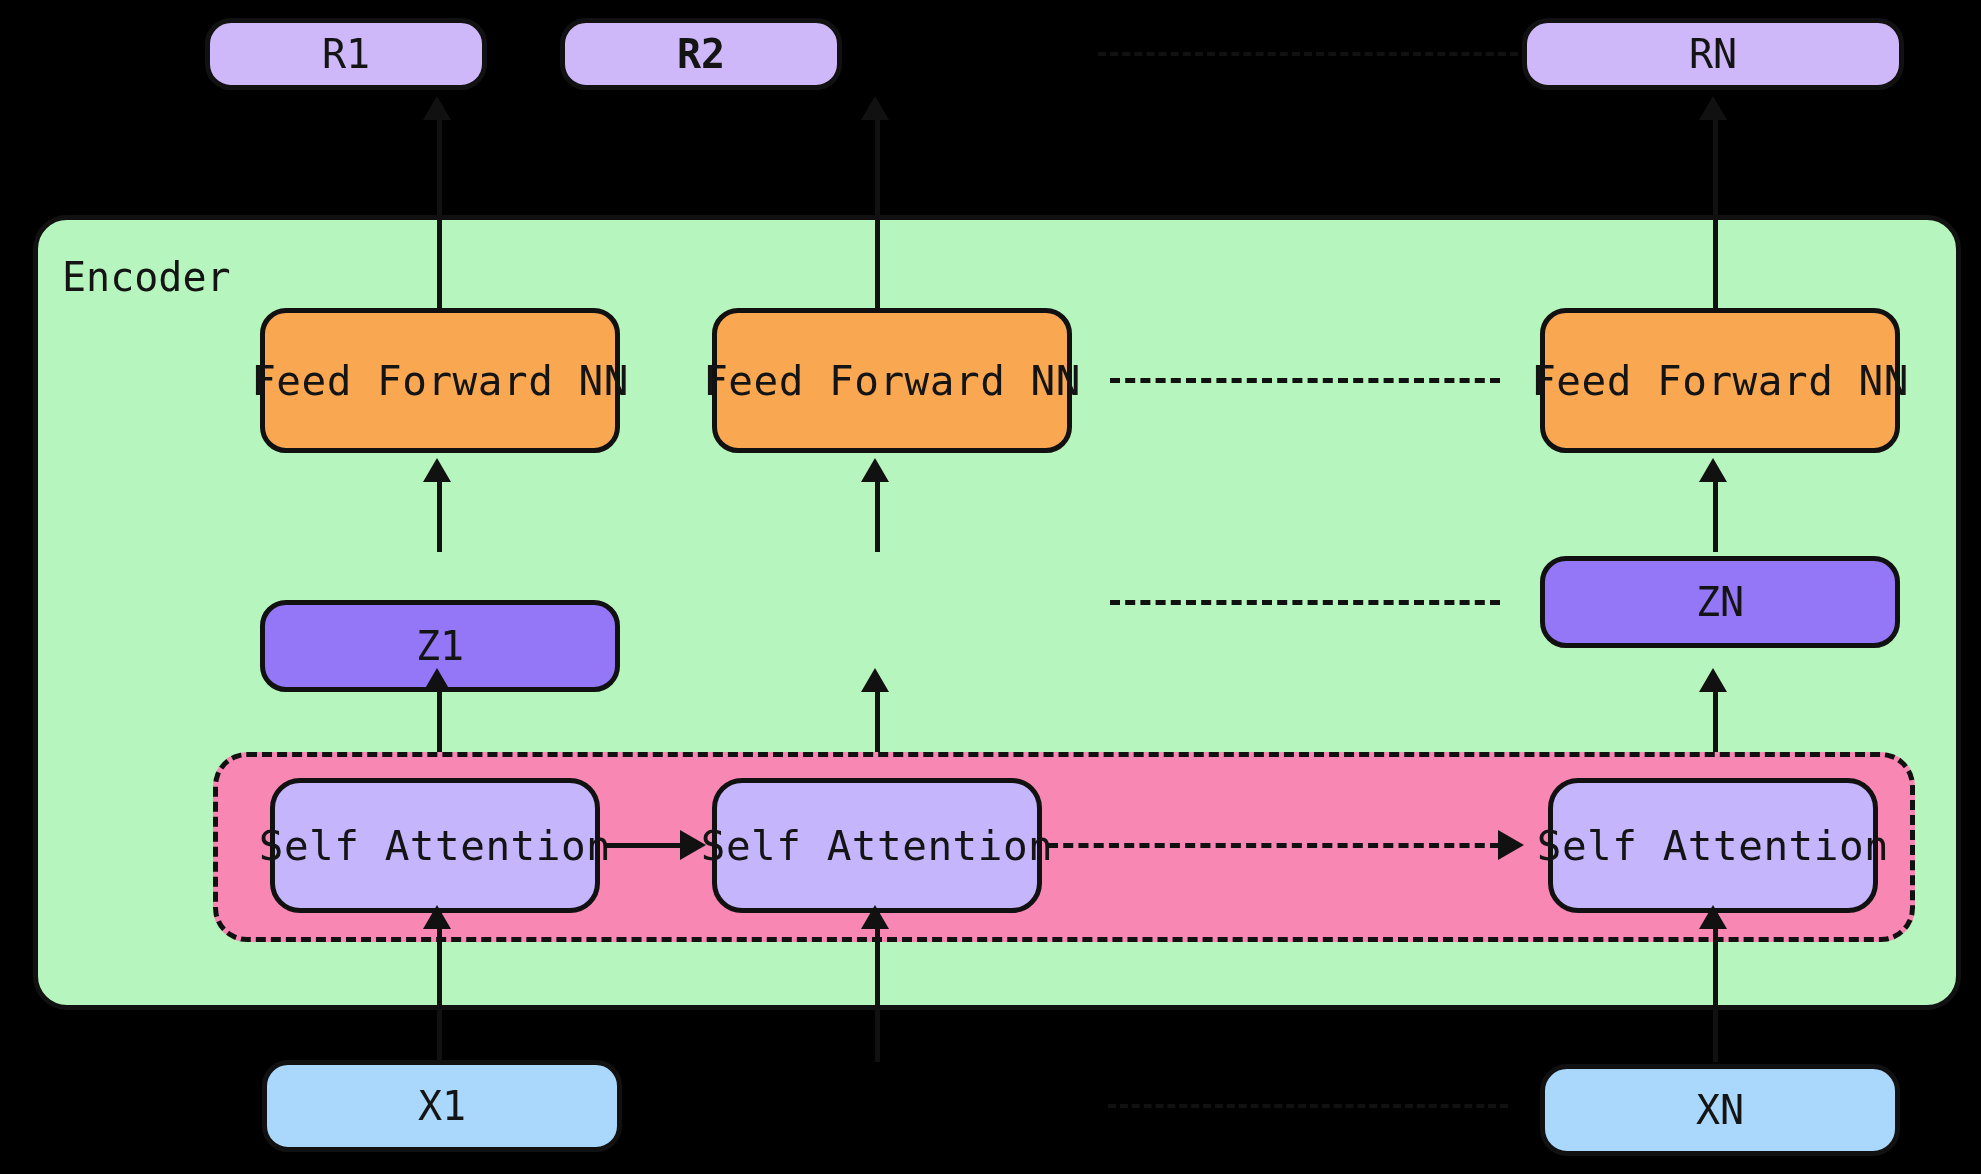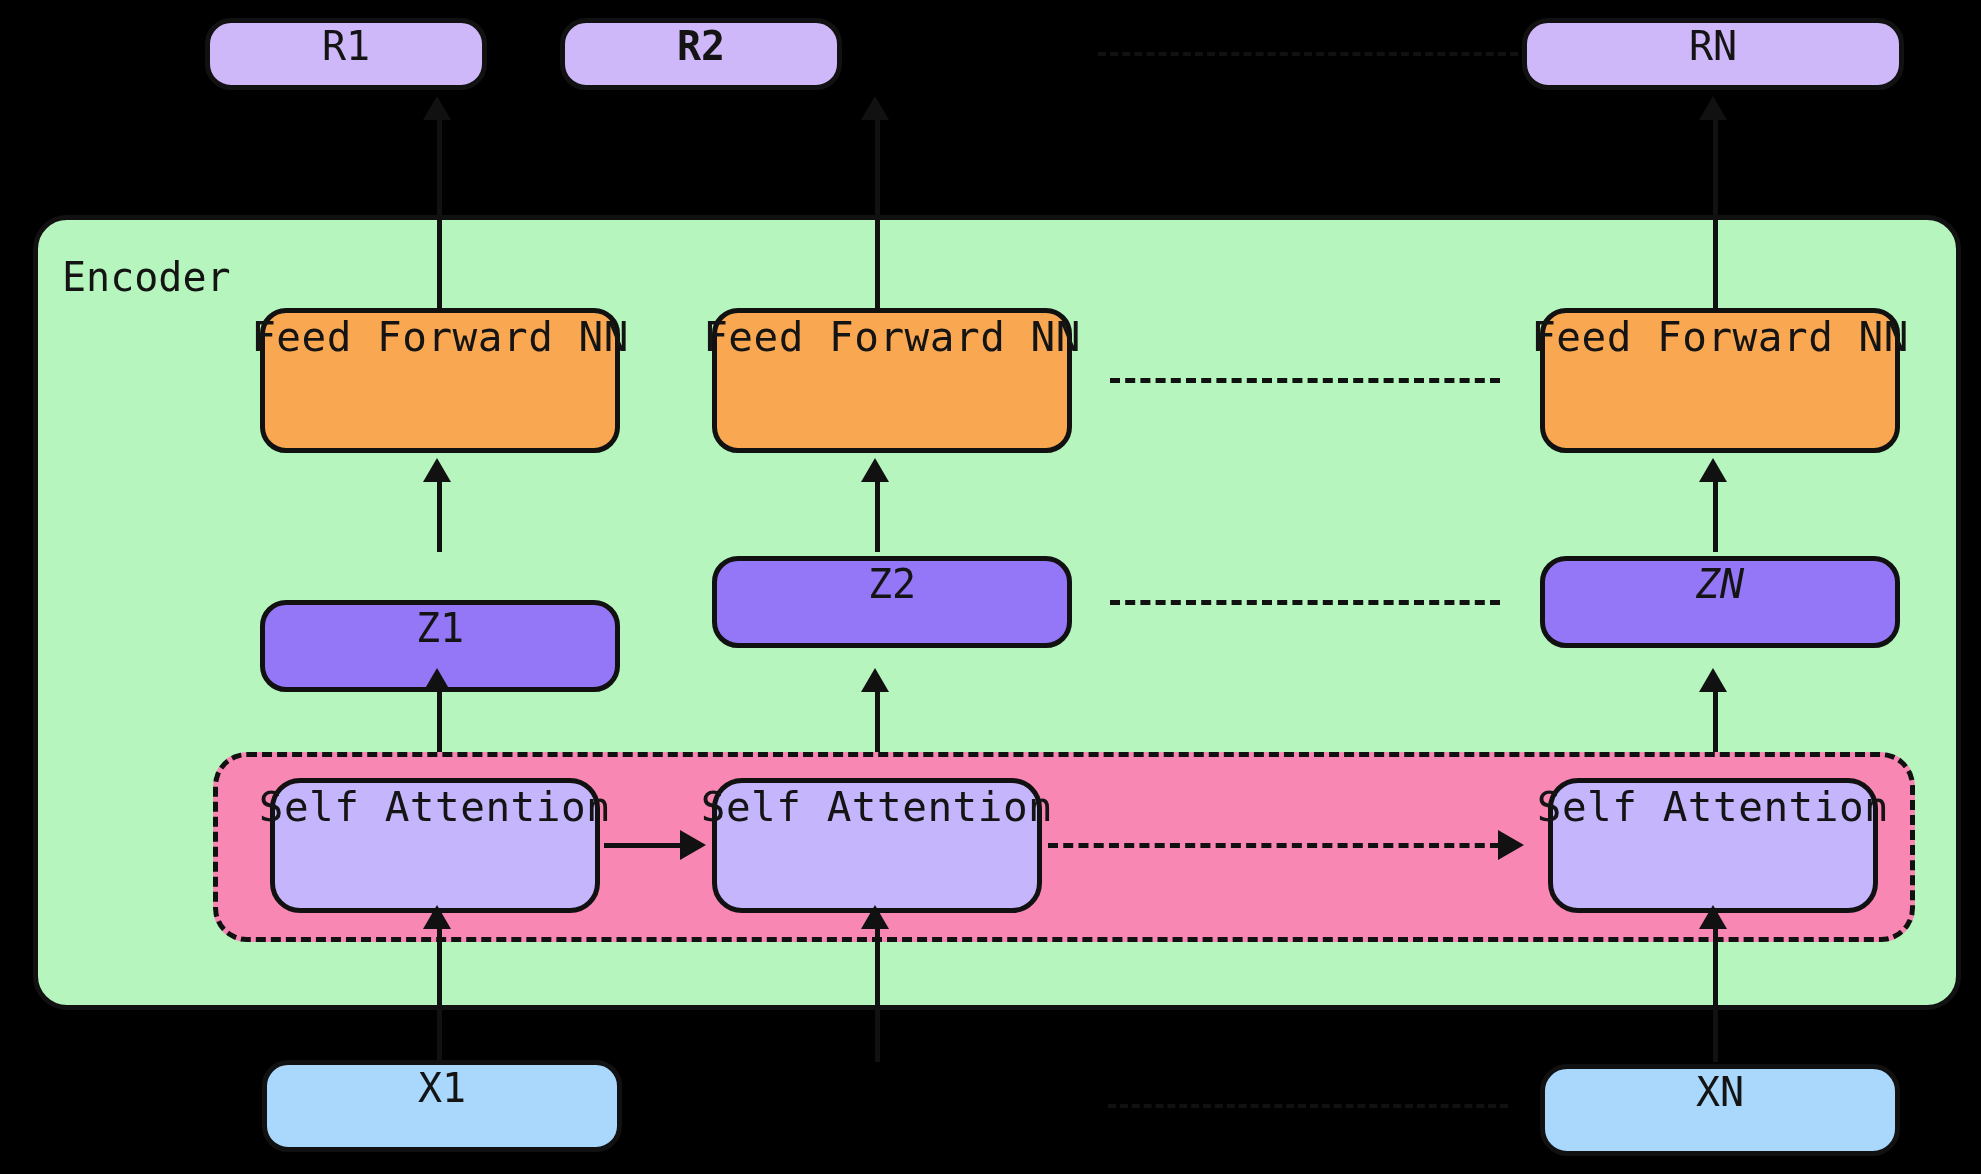--- a/index.html
+++ b/index.html
@@ -1,19 +1,19 @@
 <!DOCTYPE html>
 <html><head>
 <meta charset="utf-8">
 <style>
   html,body{margin:0;padding:0;background:#000;}
   body{width:1981px;height:1174px;overflow:hidden;font-family:"DejaVu Sans Mono",monospace;}
   #stage{position:relative;width:1981px;height:1174px;background:#000;}
 
-  .node{position:absolute;box-sizing:border-box;display:flex;align-items:flex-start;justify-content:center;
+  .node{position:absolute;box-sizing:border-box;display:flex;align-items:center;justify-content:center;
         border:5px solid #111;border-radius:26px;color:#141414;text-align:center;
         font-family:"DejaVu Sans Mono",monospace;white-space:nowrap;}
 
   .r-node{background:#cfb8f9;font-size:40px;}
   .x-node{background:#a9d8fc;font-size:40px;}
   .z-node{background:#9377f7;font-size:40px;}
   .ff-node{background:#f9a851;font-size:41px;letter-spacing:.5px;}
   .sa-node{background:#c4b5fd;font-size:41px;letter-spacing:.5px;border-radius:30px;}
 
   .encoder{position:absolute;box-sizing:border-box;background:#b6f5be;border:5px solid #111;border-radius:34px;}
@@ -82,24 +82,21 @@
 
   <div class="vline" style="left:875px;top:480px;height:72px;"></div>
   <div class="vhead" style="left:861px;top:458px;"></div>
 
   <div class="vline" style="left:1713px;top:480px;height:72px;"></div>
   <div class="vhead" style="left:1699px;top:458px;"></div>
 
   <div class="node z-node" style="left:260px;top:556px;width:360px;height:92px;margin-top:44px;">
     <span>Z1</span>
   </div>
-  <div class="node z-node" style="left:712px;top:556px;width:360px;height:92px;">
-    <span>Z2</span>
-  </div>
-  <div class="node z-node" style="left:1540px;top:556px;width:360px;height:92px;font-style:italic;">
+  <div class="node z-node" style="left:1540px;top:556px;width:360px;height:92px;">
     <span>ZN</span>
   </div>
   <div class="hdash" style="left:1110px;top:600px;width:390px;"></div>
 
   <div class="vline" style="left:437px;top:690px;height:80px;"></div>
   <div class="vhead" style="left:423px;top:668px;"></div>
 
   <div class="vline" style="left:875px;top:690px;height:80px;"></div>
   <div class="vhead" style="left:861px;top:668px;"></div>
 

